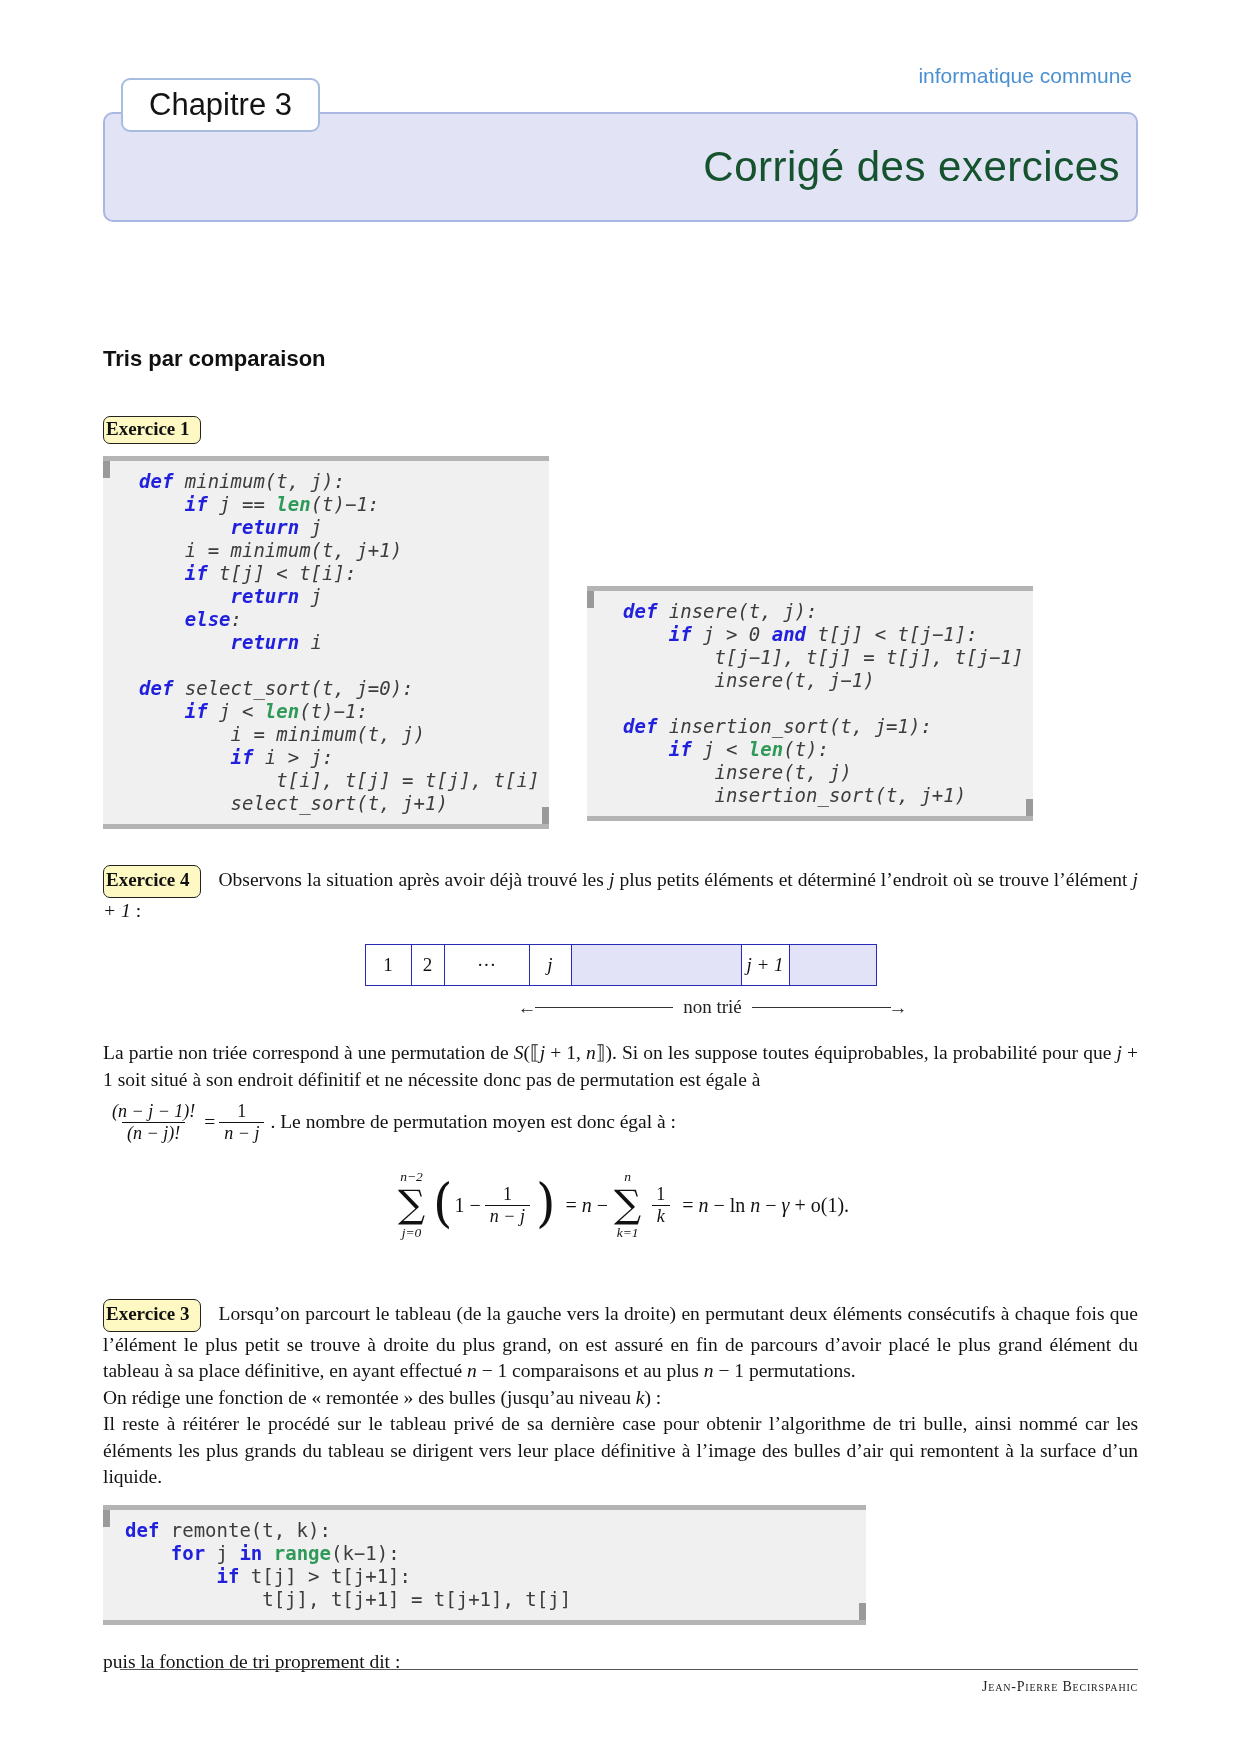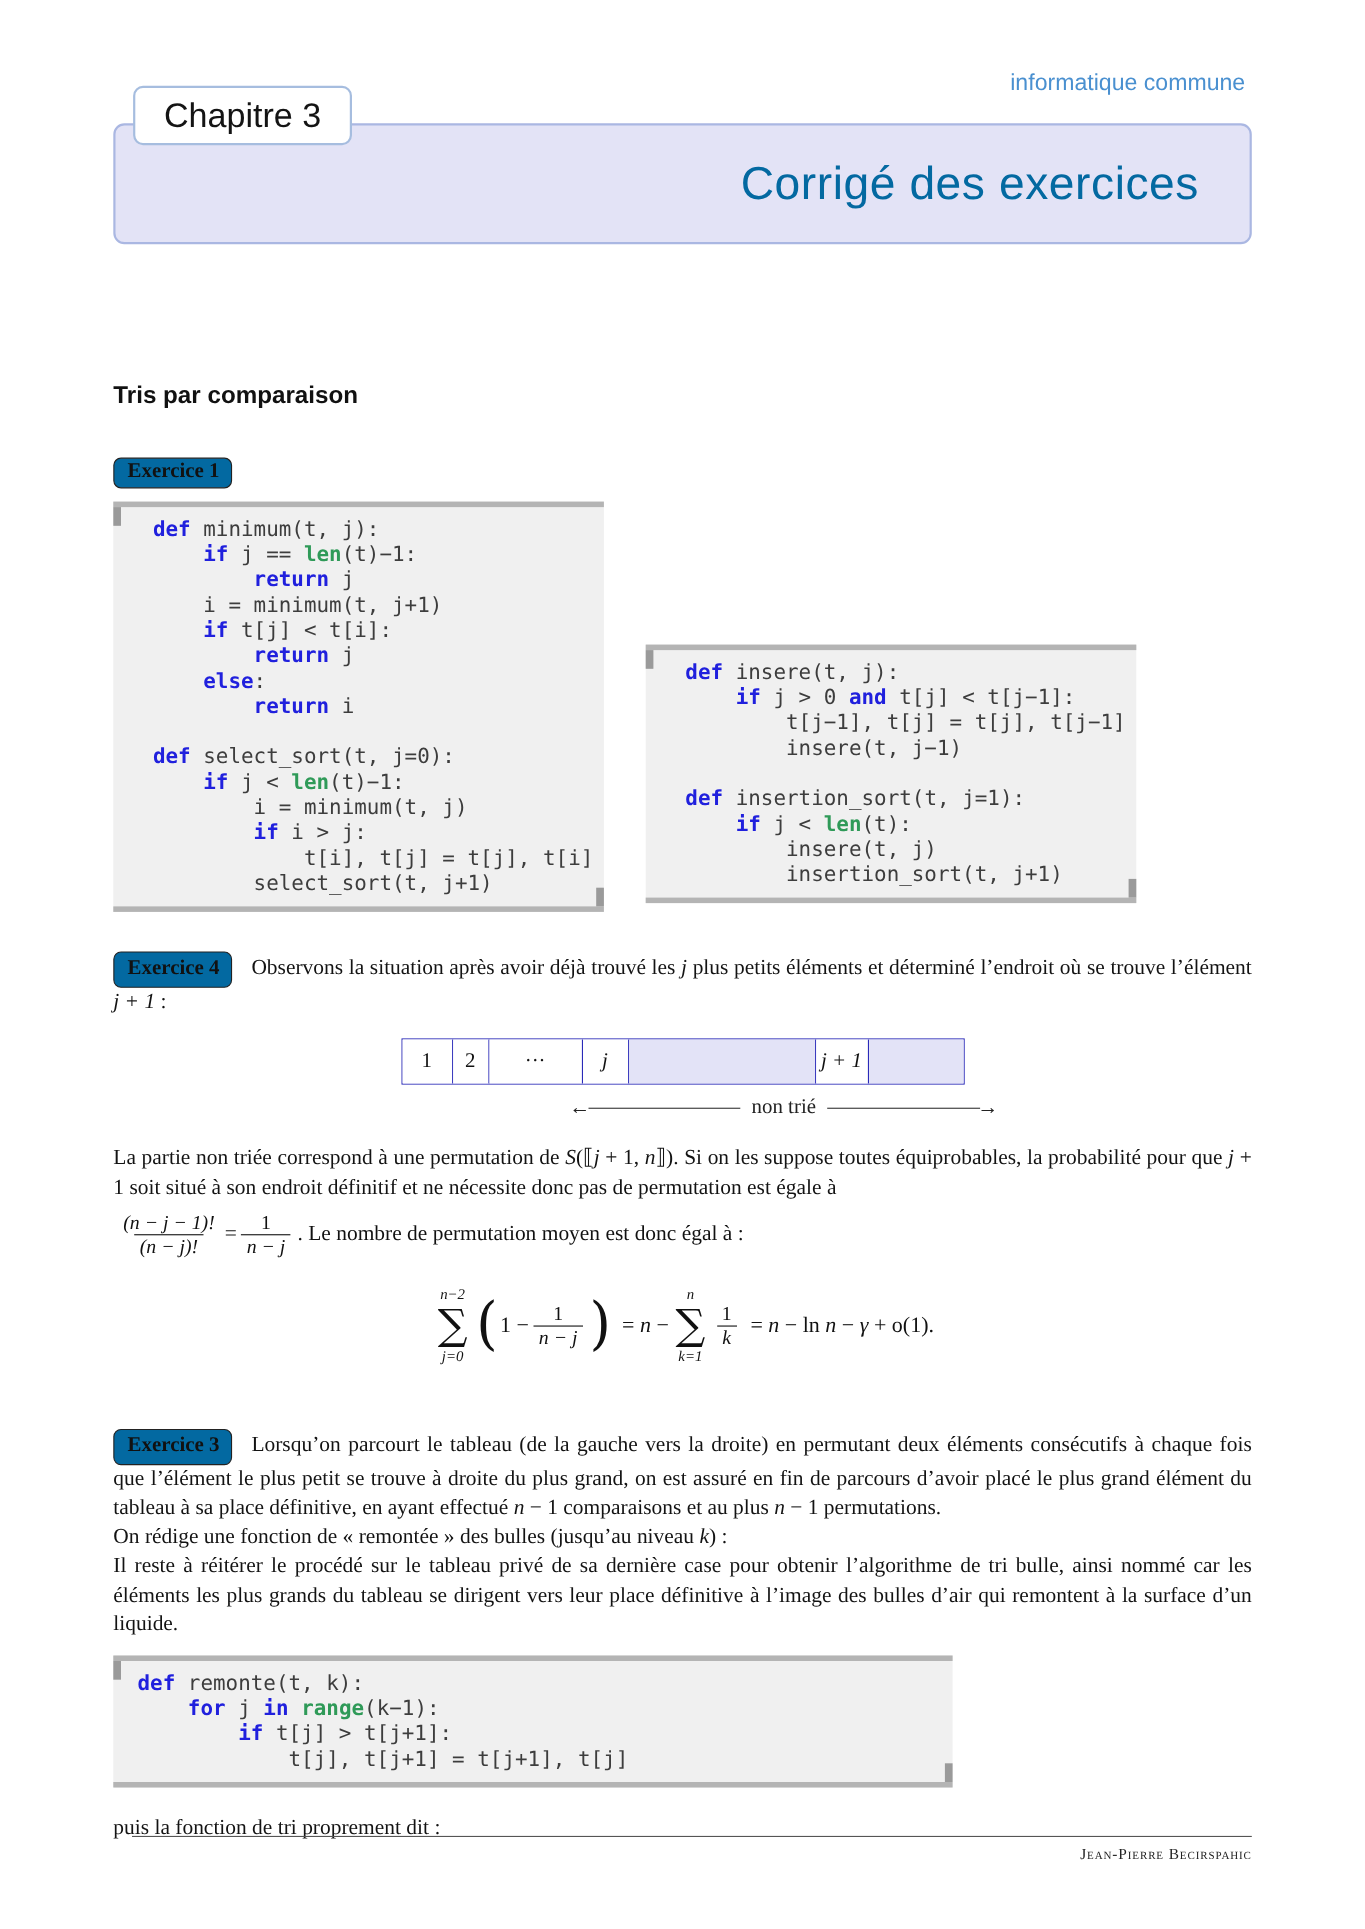--- a/index.html
+++ b/index.html
@@ -3,46 +3,46 @@
 <meta charset="utf-8">
 <style>
   html,body{margin:0;padding:0;background:#ffffff;}
   .page{position:relative;width:1241px;height:1754px;background:#ffffff;overflow:hidden;
         font-family:"Liberation Serif",serif;color:#111;}
 
   
   .header{position:relative;margin:0 103px;padding-top:112px;}
   .banner{height:110px;background:#e3e3f6;border:2px solid #aab7e2;border-radius:10px;
           display:flex;align-items:center;justify-content:flex-end;box-sizing:border-box;}
-  .banner-title{font-family:"Liberation Sans",sans-serif;font-size:42px;color:#0369a1;
-                padding-right:46px;letter-spacing:0.5px;}
+  .banner-title{font-family:"Liberation Sans",sans-serif;font-size:42px;color:#14532d;
+                padding-right:16px;letter-spacing:0.5px;}
   .chapter-box{position:absolute;top:78px;left:18px;background:#ffffff;border:2px solid #a6bddf;
                border-radius:9px;padding:7px 26px;font-family:"Liberation Sans",sans-serif;
                font-size:31px;color:#141414;box-shadow:0 0 0 1px #fff inset;}
   .course-label{position:absolute;top:64px;right:6px;font-family:"Liberation Sans",sans-serif;
                 font-size:21px;color:#4a90d0;}
 
   
   .content{margin:0 103px;}
   .section-heading{font-family:"Liberation Sans",sans-serif;font-weight:bold;font-size:22px;
                    color:#111;margin:124px 0 0 0;}
 
-  .ex-label{display:inline-block;border:1.6px solid #222;border-radius:7px;padding:1px 10px 3px 12px;
-            font-weight:bold;font-size:19px;color:#111;background:#0369a1;margin-right:18px;}
+  .ex-label{display:inline-block;border:1.6px solid #222;border-radius:7px;padding:1px 10px 3px 2px;
+            font-weight:bold;font-size:19px;color:#111;background:#fef9c3;margin-right:18px;}
   .ex1-row{margin-top:44px;}
 
   
   .code-row{display:flex;gap:38px;align-items:flex-start;margin-top:12px;}
   .codeblock{position:relative;background:#f0f0f0;border-top:5px solid #b4b4b4;
              border-bottom:5px solid #b4b4b4;box-sizing:border-box;
              font-family:"DejaVu Sans Mono",monospace;font-size:19px;line-height:23px;
              color:#3d3d3d;padding:9px 10px 9px 36px;white-space:pre;}
   .codeblock::before{content:"";position:absolute;left:0;top:0;width:7px;height:17px;background:#9a9a9a;}
   .codeblock::after{content:"";position:absolute;right:0;bottom:0;width:7px;height:17px;background:#9a9a9a;}
-  .code-half{width:446px;}
+  .code-half{width:446px;font-style:italic;}
   .code2{margin-top:130px;}
   .code-wide{width:763px;margin-top:14px;padding-left:22px;}
   .tok-kw{color:#2020dd;font-weight:bold;}
   .tok-bi{color:#2f9a58;font-weight:bold;}
   .tok-pl{color:#3d3d3d;}
 
   
   .para{font-size:19.5px;line-height:26.5px;text-align:justify;margin:0;color:#131313;}
   .ex2-para{margin-top:36px;}
   .seg-normal{font-style:normal;}

